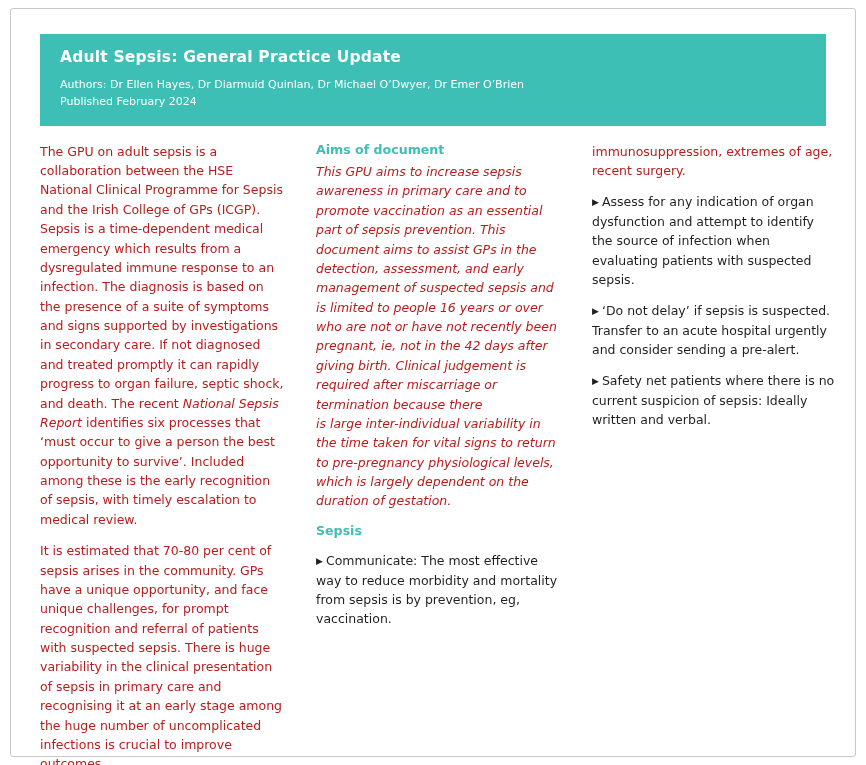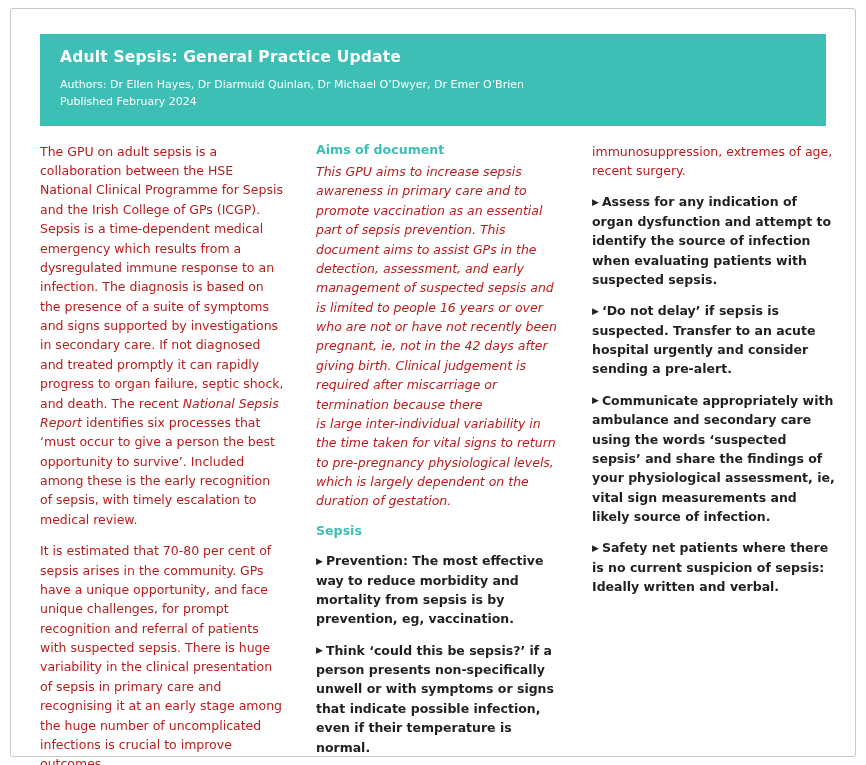--- a/index.html
+++ b/index.html
@@ -78,21 +78,20 @@
   }
   p.body:last-child {
     margin-bottom: 0;
   }
   .bullet {
     font-size: 12.5px;
     line-height: 1.55;
     margin: 12px 0 1px 0;
     color: #231f20;
     display: block;
-    font-weight: bold;
   }
   .bullet .tri {
     color: #231f20;
     font-size: 9px;
     vertical-align: 1.5px;
     margin-right: 3px;
   }
   .ital {
     font-style: italic;
   }
@@ -121,27 +120,25 @@
         <p class="body"><span>The GPU on adult sepsis is a collaboration between the HSE National Clinical Programme for Sepsis and the Irish College of GPs (ICGP). Sepsis is a time-dependent medical emergency which results from a dysregulated immune response to an infection. The diagnosis is based on the presence of a suite of symptoms and signs supported by investigations in secondary care. If not diagnosed and treated promptly it can rapidly progress to organ failure, septic shock, and death. The recent </span><span class="ital">National Sepsis Report</span><span> identifies six processes that ‘must occur to give a person the best opportunity to survive’. Included among these is the early recognition of sepsis, with timely escalation to medical review.</span></p>
         <p class="body">It is estimated that 70-80 per cent of sepsis arises in the community. GPs have a unique opportunity, and face unique challenges, for prompt recognition and referral of patients with suspected sepsis. There is huge variability in the clinical presentation of sepsis in primary care and recognising it at an early stage among the huge number of uncomplicated infections is crucial to improve outcomes.</p>
       </div>
 
       <div class="col">
         <div class="sec-head">Aims of document</div>
         <p class="body nowrap-block">This GPU aims to increase sepsis awareness in primary care and to promote vaccination as an essential part of sepsis prevention. This document aims to assist GPs in the detection, assessment, and early management of suspected sepsis and is limited to people 16 years or over who are not or have not recently been pregnant, ie, not in the 42 days after giving birth. Clinical judgement is required after miscarriage or termination because there
 is large inter-individual variability in the time taken for vital signs to return to pre-pregnancy physiological levels, which is largely dependent on the duration of gestation.</p>
 
         <div class="sec-head">Sepsis</div>
-        <p class="bullet"><span class="tri">▶</span><span>Prevention: The most effective way to reduce morbidity and mortality from sepsis is by prevention, eg, vaccination.</span></p>
-        <p class="bullet"><span class="tri">▶</span><span>Think ‘could this be sepsis?’ if a person presents non-specifically unwell or with symptoms or signs that indicate possible infection, even if their temperature is normal.</span></p>
+        <p class="bullet"><span class="tri">▶</span><span>Communicate: The most effective way to reduce morbidity and mortality from sepsis is by prevention, eg, vaccination.</span></p>
       </div>
 
       <div class="col">
         <p class="body">immunosuppression, extremes of age, recent surgery.</p>
         <p class="bullet"><span class="tri">▶</span><span>Assess for any indication of organ dysfunction and attempt to identify the source of infection when evaluating patients with suspected sepsis.</span></p>
         <p class="bullet"><span class="tri">▶</span><span>‘Do not delay’ if sepsis is suspected. Transfer to an acute hospital urgently and consider sending a pre-alert.</span></p>
-        <p class="bullet"><span class="tri">▶</span><span>Communicate appropriately with ambulance and secondary care using the words ‘suspected sepsis’ and share the findings of your physiological assessment, ie, vital sign measurements and likely source of infection.</span></p>
         <p class="bullet"><span class="tri">▶</span><span>Safety net patients where there is no current suspicion of sepsis: Ideally written and verbal.</span></p>
       </div>
 
     </div>
   </div>
 </div>
 
 </body></html>

